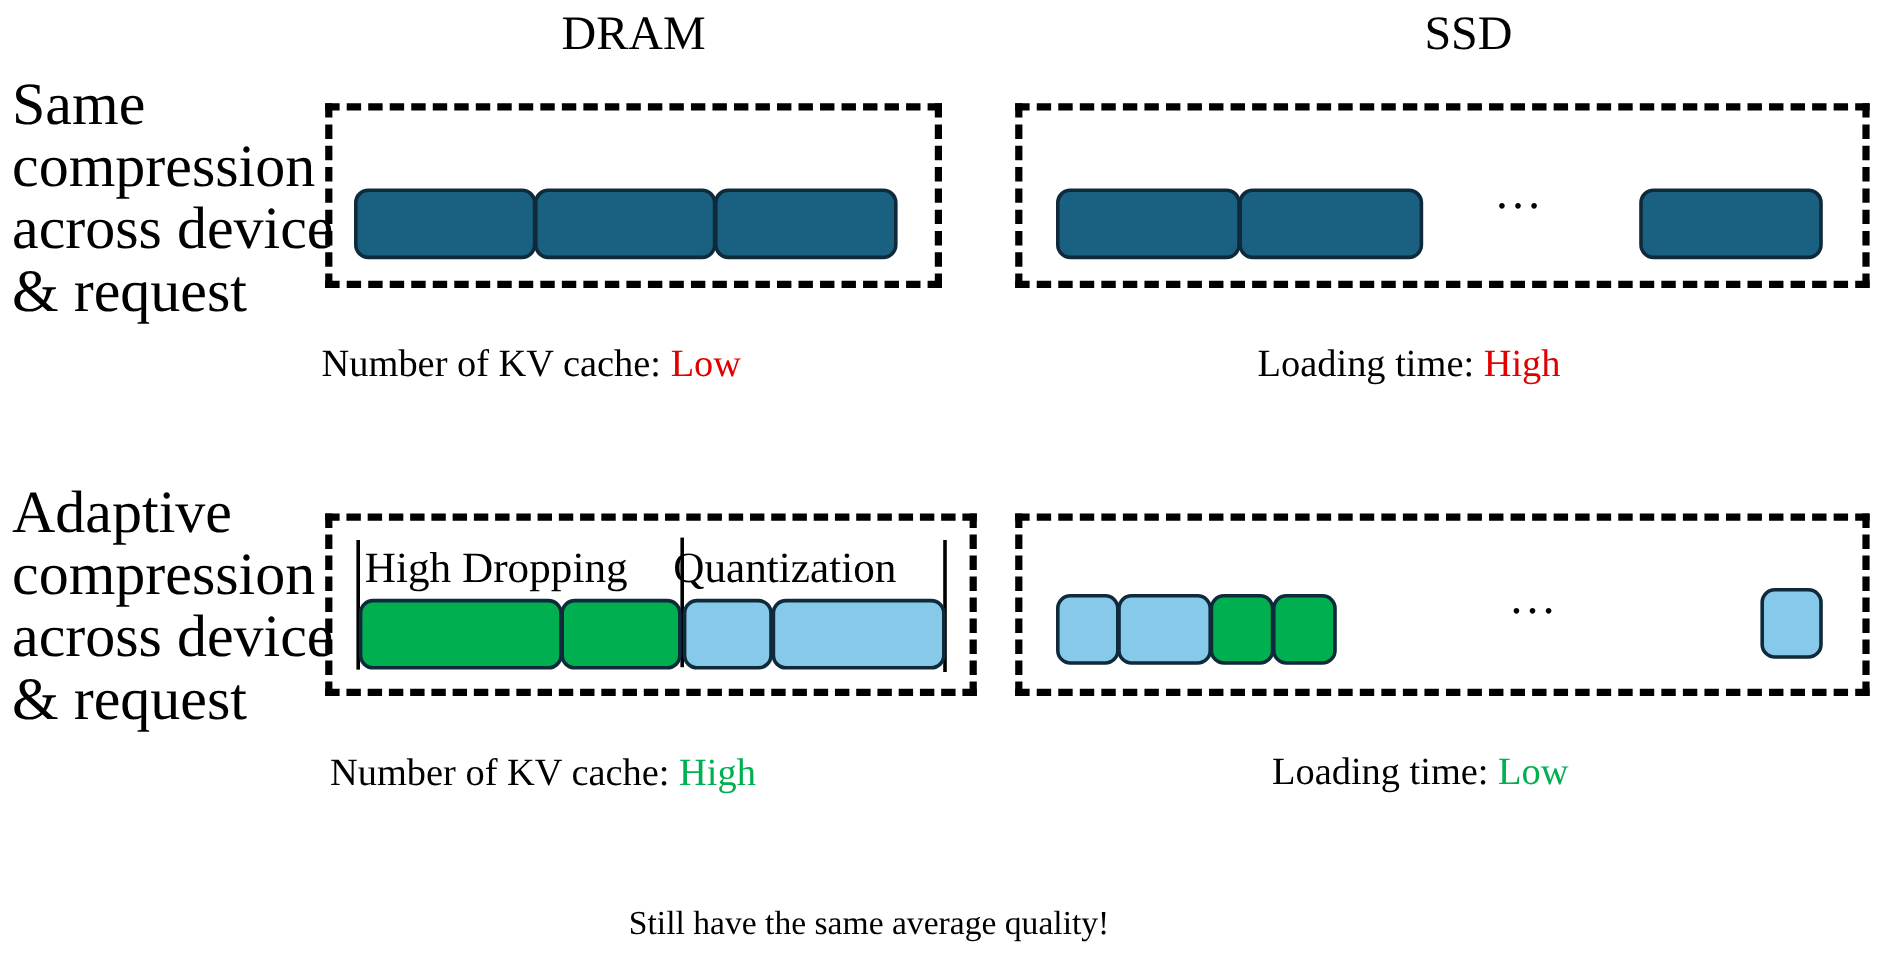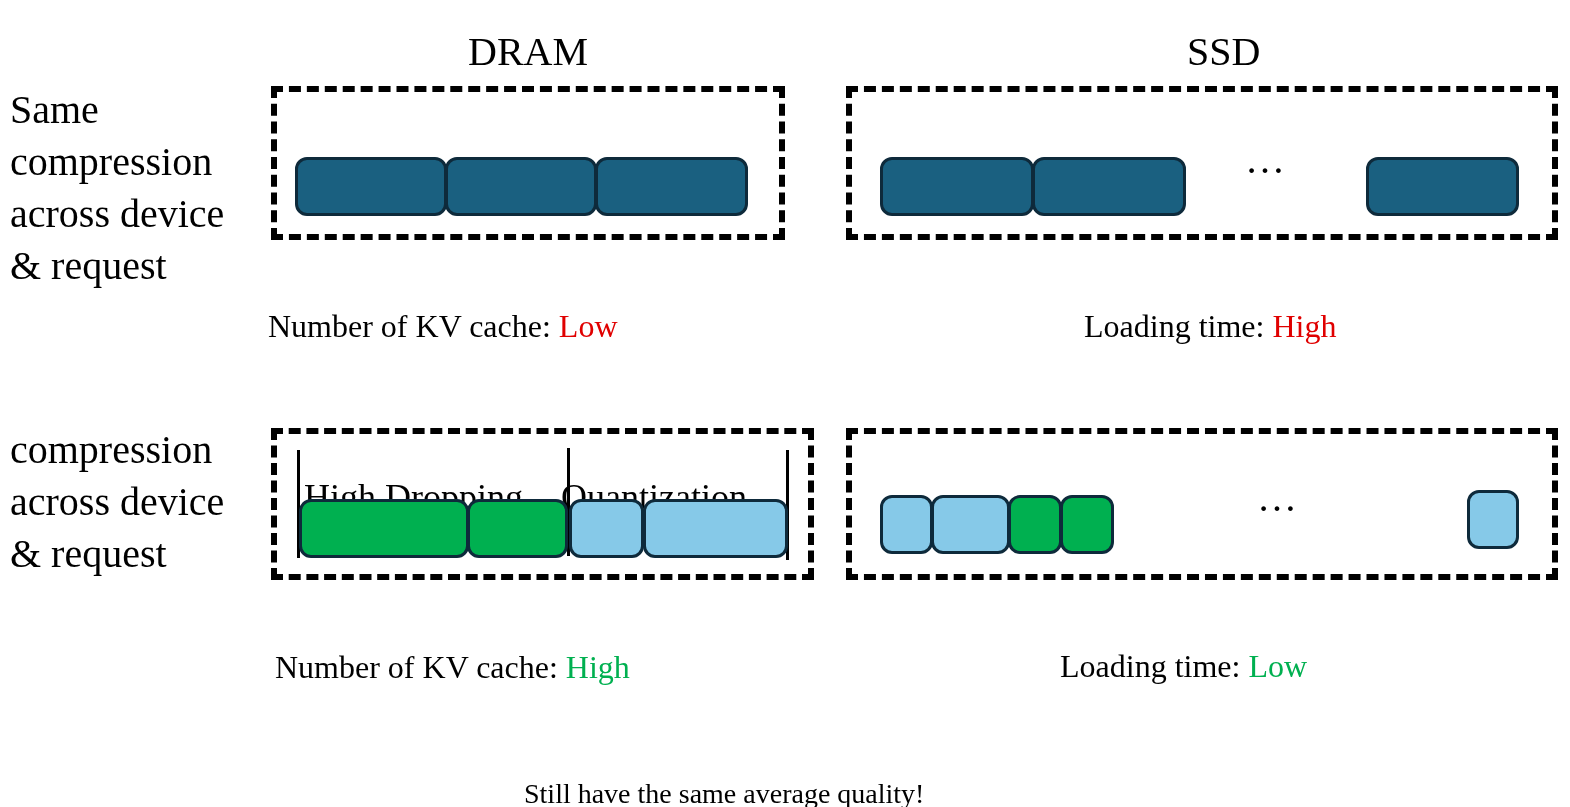--- a/index.html
+++ b/index.html
@@ -1,20 +1,20 @@
 <!DOCTYPE html>
 <html><head>
 <meta charset="utf-8">
 <style>
   html, body { margin: 0; padding: 0; background: #ffffff; }
   body { width: 1570px; height: 807px; position: relative; overflow: hidden;
          font-family: "Liberation Serif", "DejaVu Serif", serif; color: #000; }
-  .txt { position: absolute; white-space: nowrap; line-height: 1; margin-top: 24px; }
+  .txt { position: absolute; white-space: nowrap; line-height: 1; }
   .col-head { font-size: 40px; }
-  .row-label { font-size: 40px; line-height: 52px; }
+  .row-label { font-size: 50px; line-height: 52px; }
   .caption { font-size: 32px; }
   .bottom { font-size: 28px; }
   .dashbox { position: absolute; box-sizing: border-box; border: 6px dashed #000; }
   .block { position: absolute; box-sizing: border-box; border: 3px solid #0e2a3b; border-radius: 12px; }
   .dots { position: absolute; font-size: 40px; line-height: 1; }
   .vline { position: absolute; width: 3px; background: #000; }
   .seg-label { font-size: 36px; }
 </style>
 </head>
 <body>
@@ -34,23 +34,24 @@
 <div class="block" style="left:445px; top:157px; width:152px; height:59px; background:#1a6080;"></div>
 <div class="block" style="left:595px; top:157px; width:153px; height:59px; background:#1a6080;"></div>
 
 <div class="dashbox" style="left:846px; top:86px; width:712px; height:154px;"></div>
 <div class="block" style="left:880px; top:157px; width:154px; height:59px; background:#1a6080;"></div>
 <div class="block" style="left:1032px; top:157px; width:154px; height:59px; background:#1a6080;"></div>
 <div class="dots" style="left:1245px; top:140px;">…</div>
 <div class="block" style="left:1366px; top:157px; width:153px; height:59px; background:#1a6080;"></div>
 
 <div class="txt caption" style="left:268px; top:286px;"><span>Number of KV cache: </span><span style="color:#e00000;">Low</span></div>
-<div class="txt caption" style="left:1084px; top:286px;"><span>Loading time: </span><span style="color:#e00000;">High</span></div>
+<div class="txt caption" style="left:1048px; top:286px;"><span>Loading time: </span><span style="color:#e00000;">High</span></div>
 
 <div class="txt row-label" style="left:10px; top:400px;">
+  <div>Adaptive</div>
   <div>compression</div>
   <div>across device</div>
   <div>&amp; request</div>
 </div>
 
 <div class="dashbox" style="left:271px; top:428px; width:543px; height:152px;"></div>
 <div class="vline" style="left:297px; top:450px; height:108px;"></div>
 <div class="vline" style="left:567px; top:448px; height:108px;"></div>
 <div class="vline" style="left:786px; top:450px; height:110px;"></div>
 <div class="txt seg-label" style="left:304px; top:455px;">High Dropping</div>

